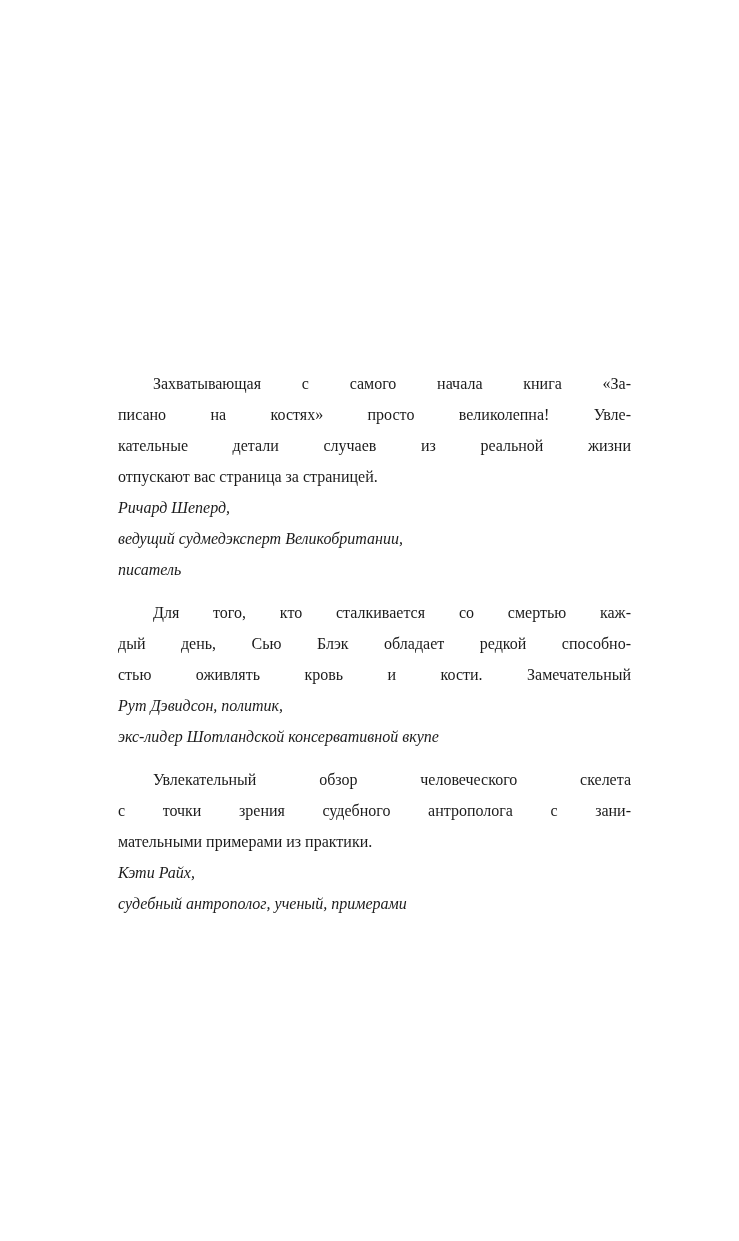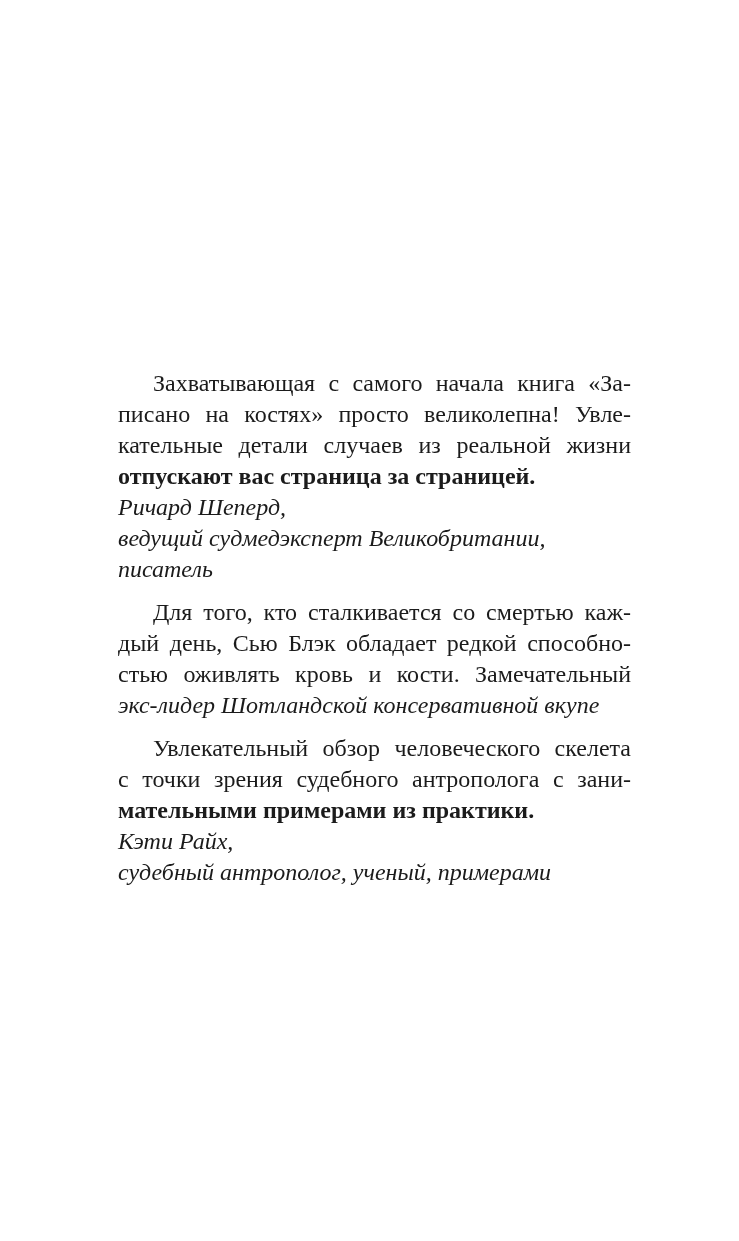--- a/index.html
+++ b/index.html
@@ -13,38 +13,37 @@
     height: 1241px;
     background: #ffffff;
     overflow: hidden;
   }
   .content {
     position: absolute;
     left: 118px;
     top: 368px;
     width: 513px;
     font-family: "Liberation Serif", "DejaVu Serif", serif;
-    font-size: 24px;
+    font-size: 16px;
     line-height: 31px;
     color: #1b1b1b;
   }
   .quote + .quote {
     margin-top: 12px;
   }
   .pl {
     text-align: justify;
     text-align-last: justify;
     white-space: normal;
   }
   .pl.first {
     padding-left: 35px;
   }
   .pl.last {
     text-align-last: left;
-    font-weight: bold;
   }
   .al {
     font-style: italic;
   }
 </style>
 </head>
 <body>
 
 <div class="page">
   <div class="content">
@@ -63,20 +62,21 @@
       </div>
     </div>
 
     <div class="quote">
       <div>
         <div class="pl first">Для того, кто сталкивается со смертью каж-</div>
         <div class="pl">дый день, Сью Блэк обладает редкой способно-</div>
         <div class="pl">стью оживлять кровь и кости. Замечательный</div>
       </div>
       <div>
+        <div class="al">Рут Дэвидсон, политик,</div>
         <div class="al">экс-лидер Шотландской консервативной вкупе</div>
       </div>
     </div>
 
     <div class="quote">
       <div>
         <div class="pl first">Увлекательный обзор человеческого скелета</div>
         <div class="pl">с точки зрения судебного антрополога с зани-</div>
         <div class="pl last">мательными примерами из практики.</div>
       </div>

